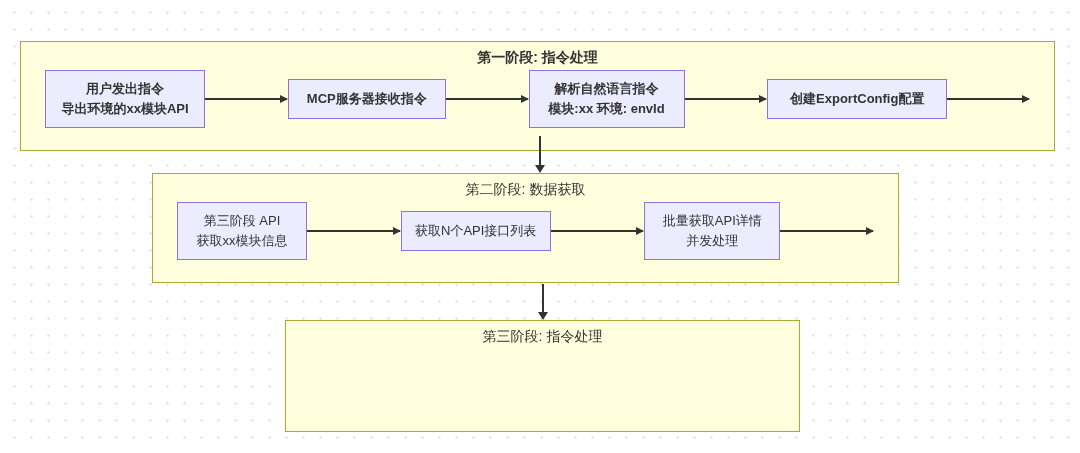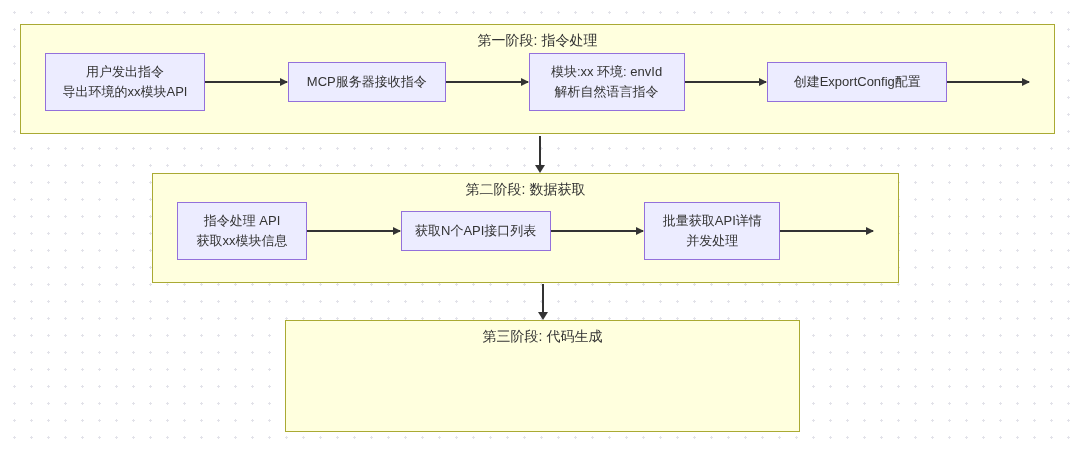--- a/index.html
+++ b/index.html
@@ -18,21 +18,21 @@
     background-image: radial-gradient(circle, #e2e2e9 1.1px, transparent 1.4px);
     background-size: 17px 17px;
     background-position: 6px 4px;
   }
   .cluster {
     position: absolute;
     background: #ffffde;
     border: 1px solid #aaaa33;
     box-sizing: border-box;
   }
-  .cluster-1 { left: 20px;  top: 24px;  width: 1035px; height: 110px; }
+  .cluster-1 { left: 20px;  top: 41px;  width: 1035px; height: 110px; font-weight: bold; }
   .cluster-2 { left: 152px; top: 173px; width: 747px;  height: 110px; }
   .cluster-3 { left: 285px; top: 320px; width: 515px;  height: 112px; }
   .cluster-title {
     position: absolute;
     top: 7px; left: 0; right: 0;
     text-align: center;
     font-size: 14px;
     color: #333333;
   }
   .cluster-row {
@@ -125,52 +125,52 @@
       <div class="node two-line" style="width:160px">
         <span class="line">用户发出指令</span>
         <span class="line">导出环境的xx模块API</span>
       </div>
       <div class="h-edge"></div>
       <div class="node one-line" style="width:158px">
         <span class="line">MCP服务器接收指令</span>
       </div>
       <div class="h-edge"></div>
       <div class="node two-line" style="width:156px">
+        <span class="line">解析自然语言指令</span>
         <span class="line">模块:xx 环境: envId</span>
-        <span class="line">解析自然语言指令</span>
       </div>
       <div class="h-edge"></div>
       <div class="node one-line" style="width:180px">
         <span class="line">创建ExportConfig配置</span>
       </div>
       <div class="h-edge"></div>
     </div>
   </section>
 
   <div class="v-edge v-edge-1"></div>
 
   <section class="cluster cluster-2">
     <div class="cluster-title">第二阶段: 数据获取</div>
     <div class="cluster-row">
       <div class="node two-line" style="width:130px">
-        <span class="line">指令处理 API</span>
+        <span class="line">第三阶段 API</span>
         <span class="line">获取xx模块信息</span>
       </div>
       <div class="h-edge"></div>
       <div class="node one-line" style="width:150px">
         <span class="line">获取N个API接口列表</span>
       </div>
       <div class="h-edge"></div>
       <div class="node two-line" style="width:136px">
         <span class="line">批量获取API详情</span>
         <span class="line">并发处理</span>
       </div>
       <div class="h-edge"></div>
     </div>
   </section>
 
   <div class="v-edge v-edge-2"></div>
 
   <section class="cluster cluster-3">
-    <div class="cluster-title">第三阶段: 代码生成</div>
+    <div class="cluster-title">第三阶段: 指令处理</div>
   </section>
 
 </div>
 
 </body></html>

